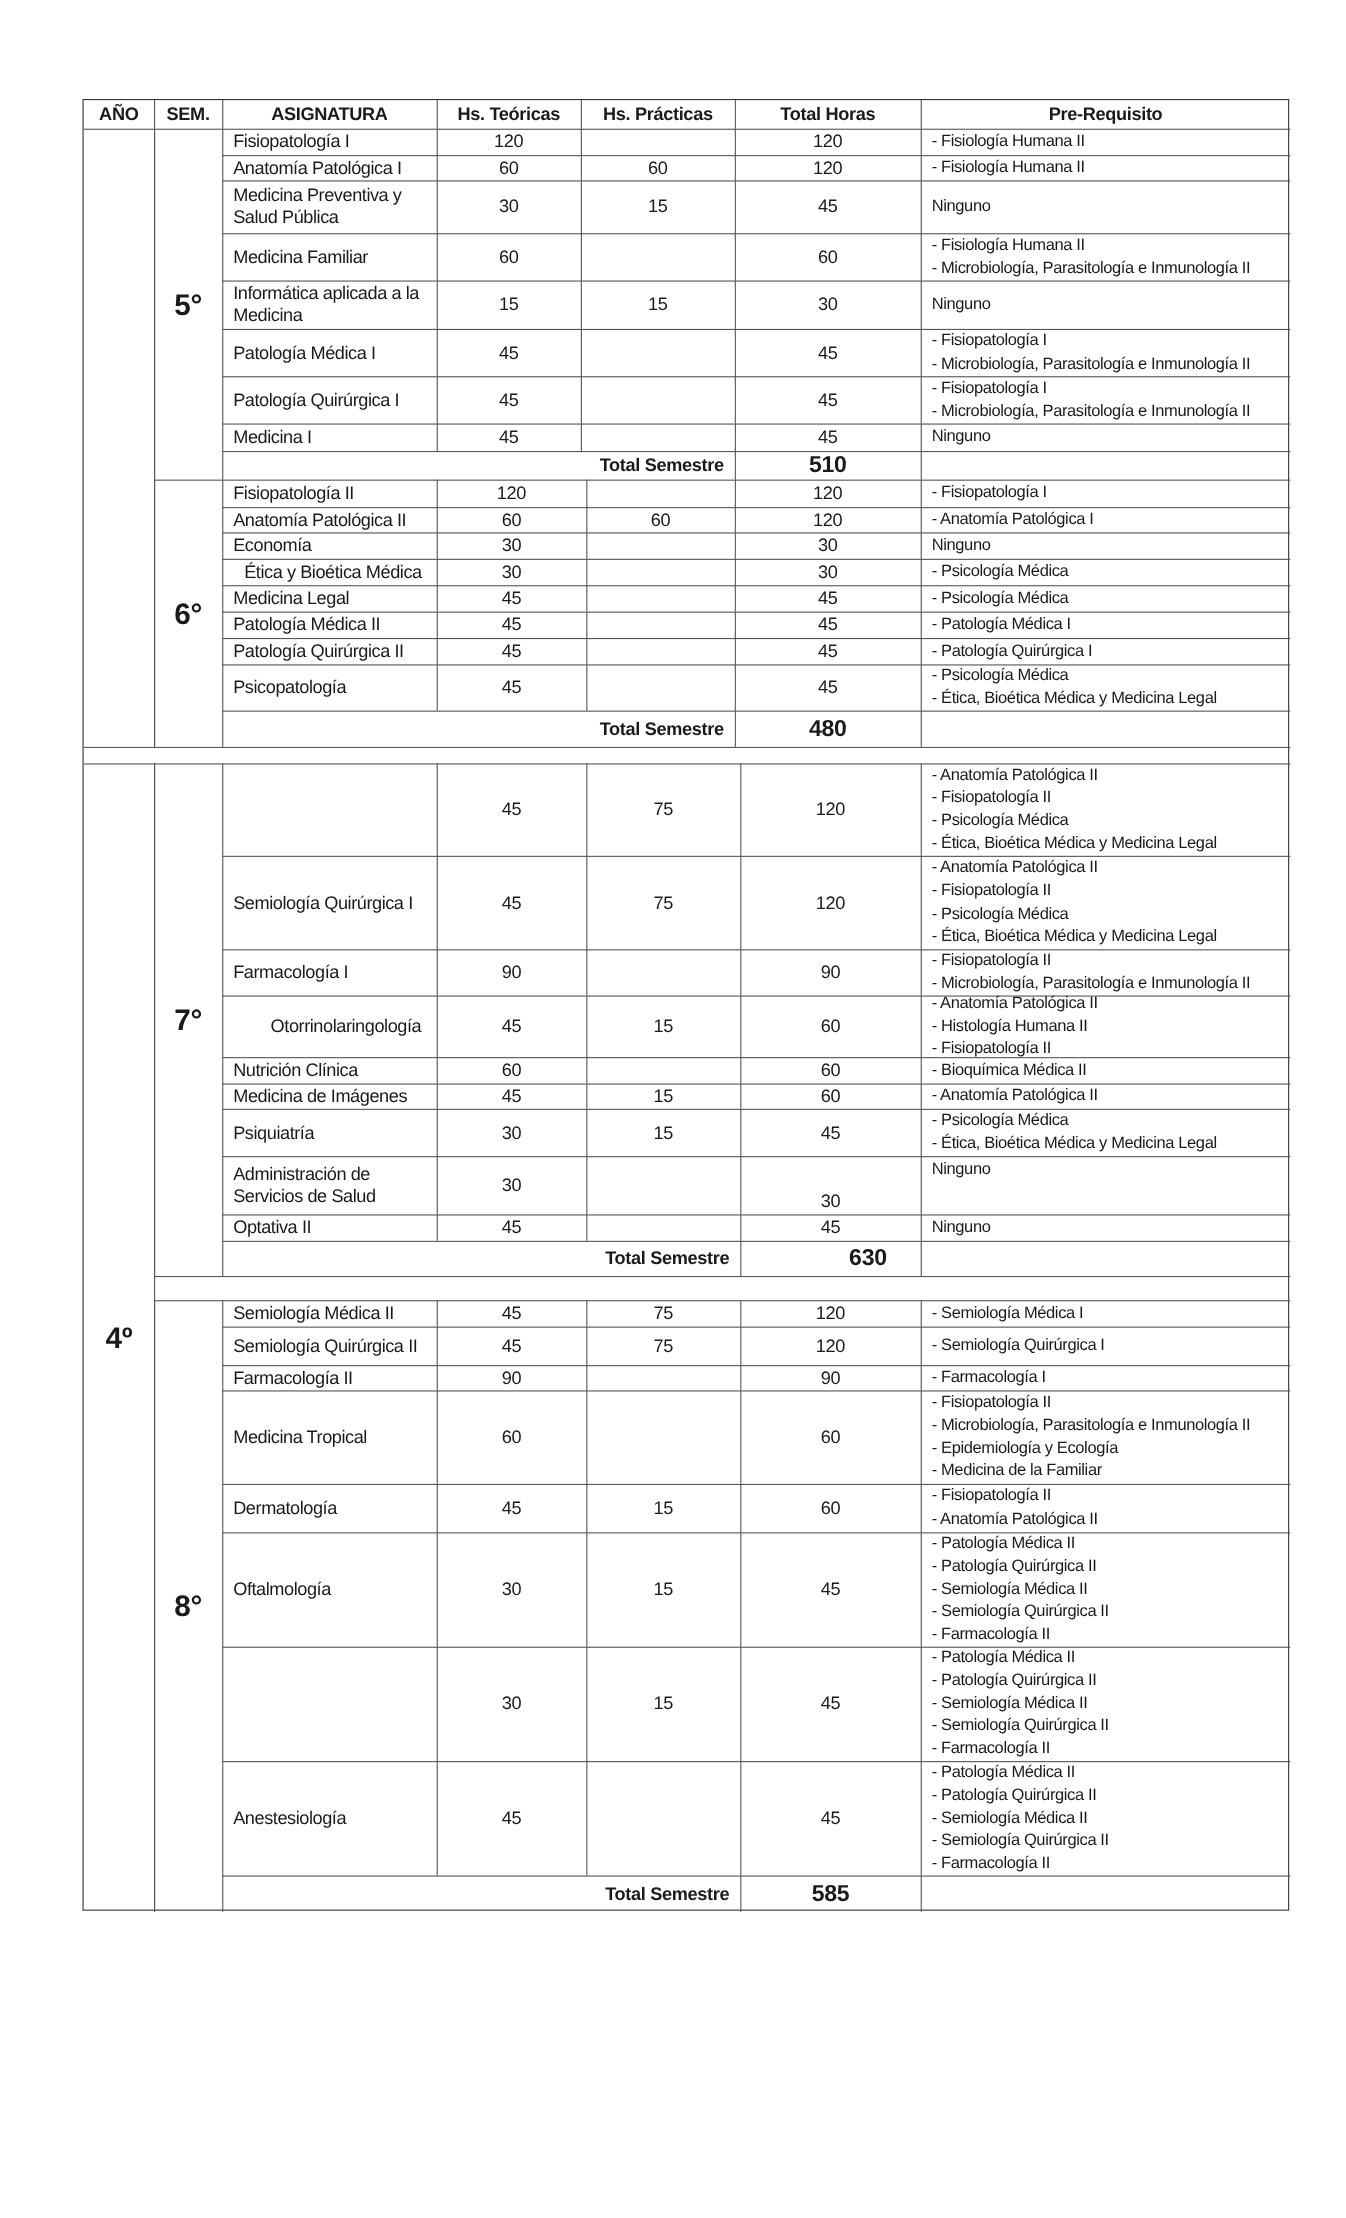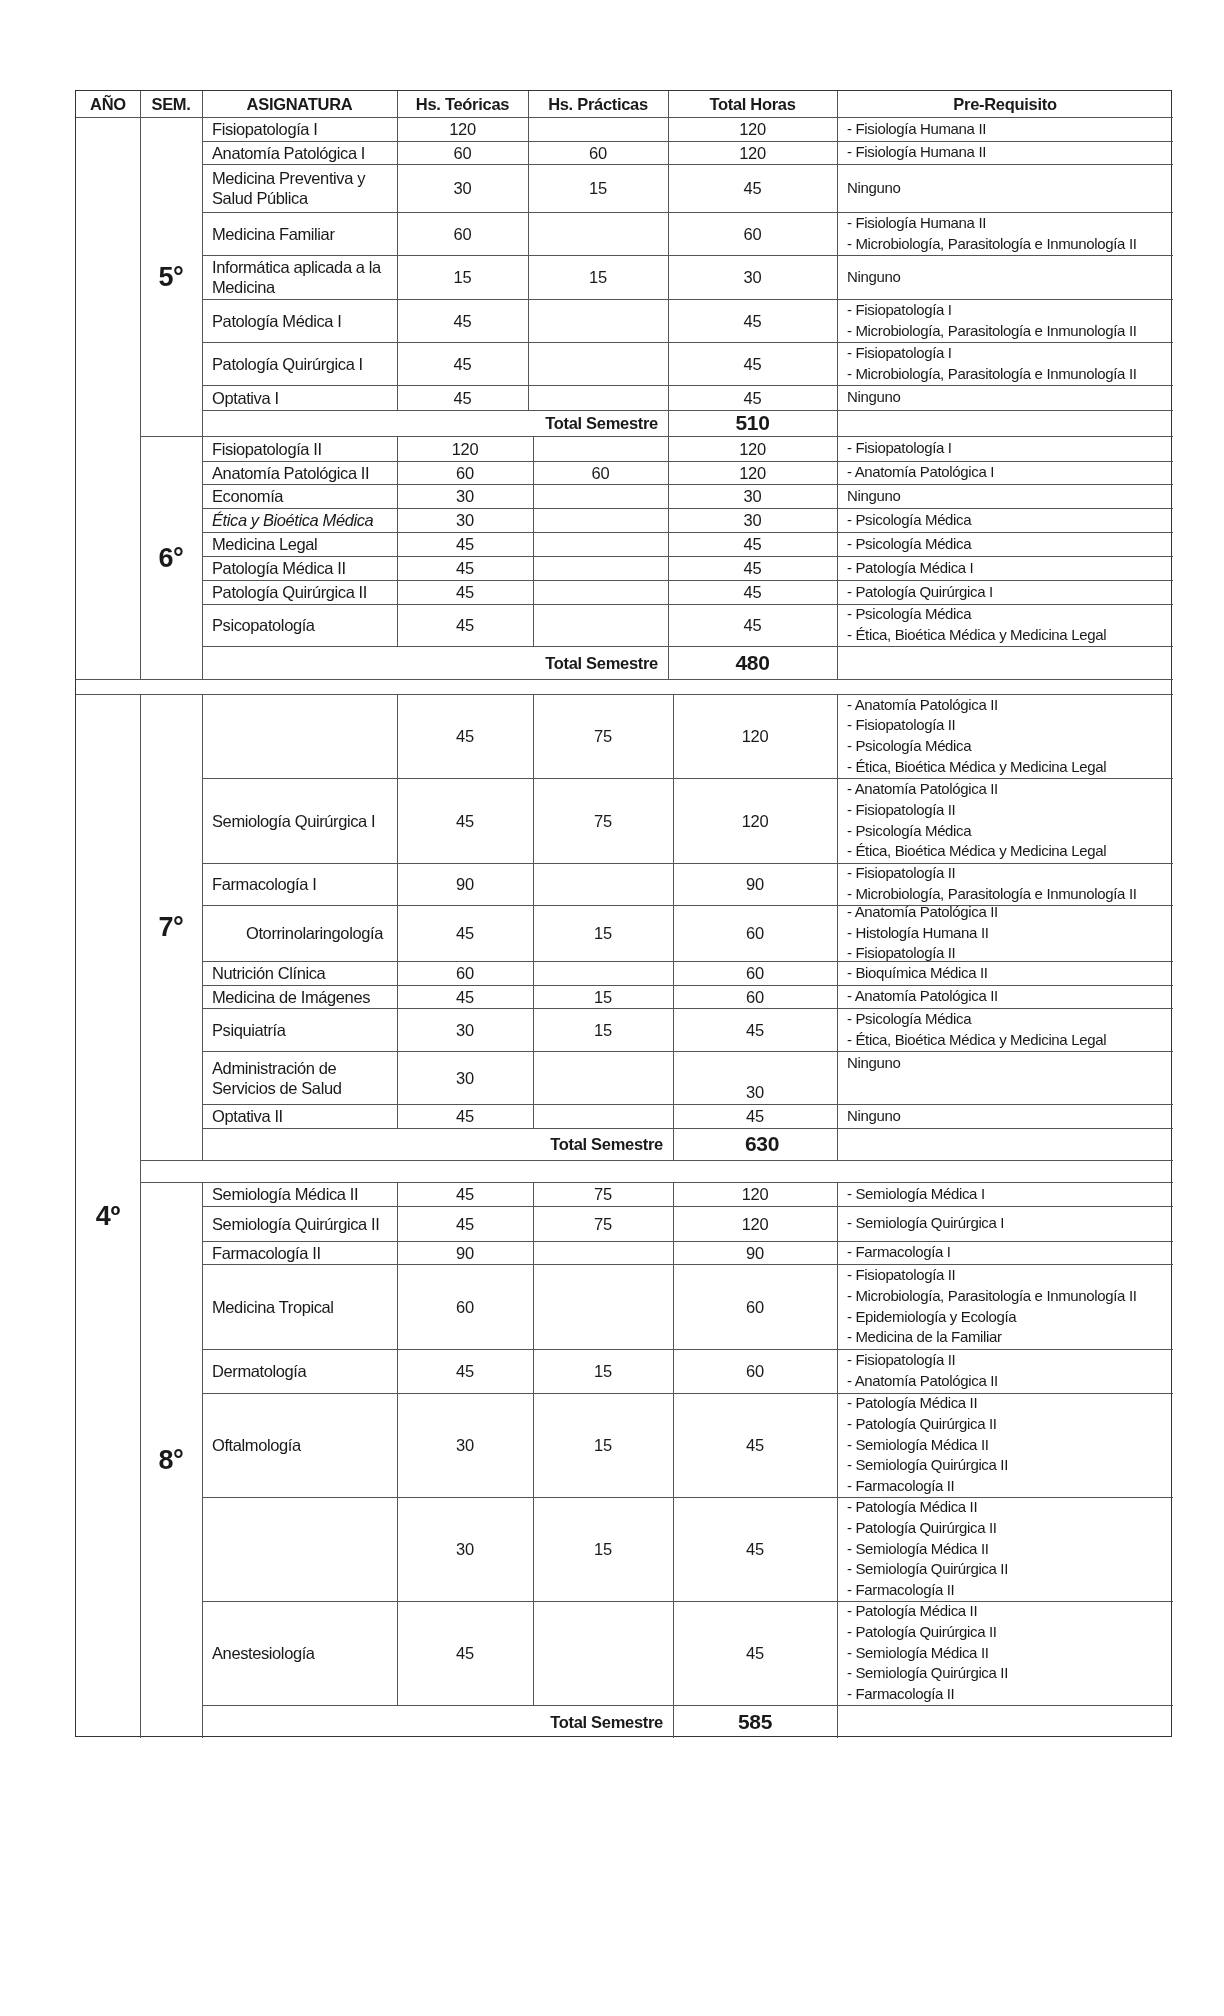--- a/index.html
+++ b/index.html
@@ -212,21 +212,21 @@
           <span class="pre">- Fisiopatología I</span>
           <span class="pre">- Microbiología, Parasitología e Inmunología II</span>
         </div>
       </div>
       <div class="hl" style="left: 126px; width: 971px; top: 294px;"></div>
       <div class="vl" style="left: 321px; top: 251px; height: 43px;"></div>
       <div class="vl" style="left: 452px; top: 251px; height: 43px;"></div>
       <div class="vl" style="left: 592px; top: 251px; height: 43px;"></div>
       <div class="vl" style="left: 761px; top: 251px; height: 43px;"></div>
       <div class="cell l subj" style="left: 126px; width: 195px; top: 294px; height: 25px;">
-        <span>Optativa I</span>
+        <span>Medicina I</span>
       </div>
       <div class="cell c" style="left: 321px; width: 131px; top: 294px; height: 25px;">
         <span>45</span>
       </div>
       <div class="cell c" style="left: 452px; width: 140px; top: 294px; height: 25px;">
         <span></span>
       </div>
       <div class="cell c" style="left: 592px; width: 169px; top: 294px; height: 25px;">
         <span>45</span>
       </div>
@@ -313,21 +313,21 @@
       <div class="cell l" style="left: 761px; width: 336px; top: 393px; height: 24px;">
         <div>
           <span class="pre">Ninguno</span>
         </div>
       </div>
       <div class="hl" style="left: 126px; width: 971px; top: 417px;"></div>
       <div class="vl" style="left: 321px; top: 393px; height: 24px;"></div>
       <div class="vl" style="left: 457px; top: 393px; height: 24px;"></div>
       <div class="vl" style="left: 592px; top: 393px; height: 24px;"></div>
       <div class="vl" style="left: 761px; top: 393px; height: 24px;"></div>
-      <div class="cell l subj" style="left: 126px; width: 195px; top: 417px; height: 24px; font-style: italic;">
+      <div class="cell l subj" style="left: 136px; width: 195px; top: 417px; height: 24px;">
         <span>Ética y Bioética Médica</span>
       </div>
       <div class="cell c" style="left: 321px; width: 136px; top: 417px; height: 24px;">
         <span>30</span>
       </div>
       <div class="cell c" style="left: 457px; width: 135px; top: 417px; height: 24px;">
         <span></span>
       </div>
       <div class="cell c" style="left: 592px; width: 169px; top: 417px; height: 24px;">
         <span>30</span>
@@ -646,21 +646,21 @@
         </div>
       </div>
       <div class="hl" style="left: 126px; width: 971px; top: 1037px;"></div>
       <div class="vl" style="left: 321px; top: 1013px; height: 24px;"></div>
       <div class="vl" style="left: 457px; top: 1013px; height: 24px;"></div>
       <div class="vl" style="left: 597px; top: 1013px; height: 24px;"></div>
       <div class="vl" style="left: 761px; top: 1013px; height: 24px;"></div>
       <div class="cell r totl" style="left: 126px; width: 471px; top: 1037px; height: 32px;">
         <span>Total Semestre</span>
       </div>
-      <div class="cell c tot" style="left: 604px; width: 164px; top: 1037px; height: 32px; justify-content: center;">
+      <div class="cell c tot" style="left: 631px; width: 164px; top: 1037px; height: 32px; justify-content: center;">
         <span>630</span>
       </div>
       <div class="cell l" style="left: 761px; width: 336px; top: 1037px; height: 32px;"></div>
       <div class="vl" style="left: 597px; top: 1037px; height: 32px;"></div>
       <div class="vl" style="left: 761px; top: 1037px; height: 32px;"></div>
       <div class="cell c big" style="left: 64px; width: 62px; top: 1091px; height: 556px;">
         <span>8°</span>
       </div>
       <div class="vl" style="left: 64px; top: 1091px; height: 556px;"></div>
       <div class="vl" style="left: 126px; top: 1091px; height: 556px;"></div>

